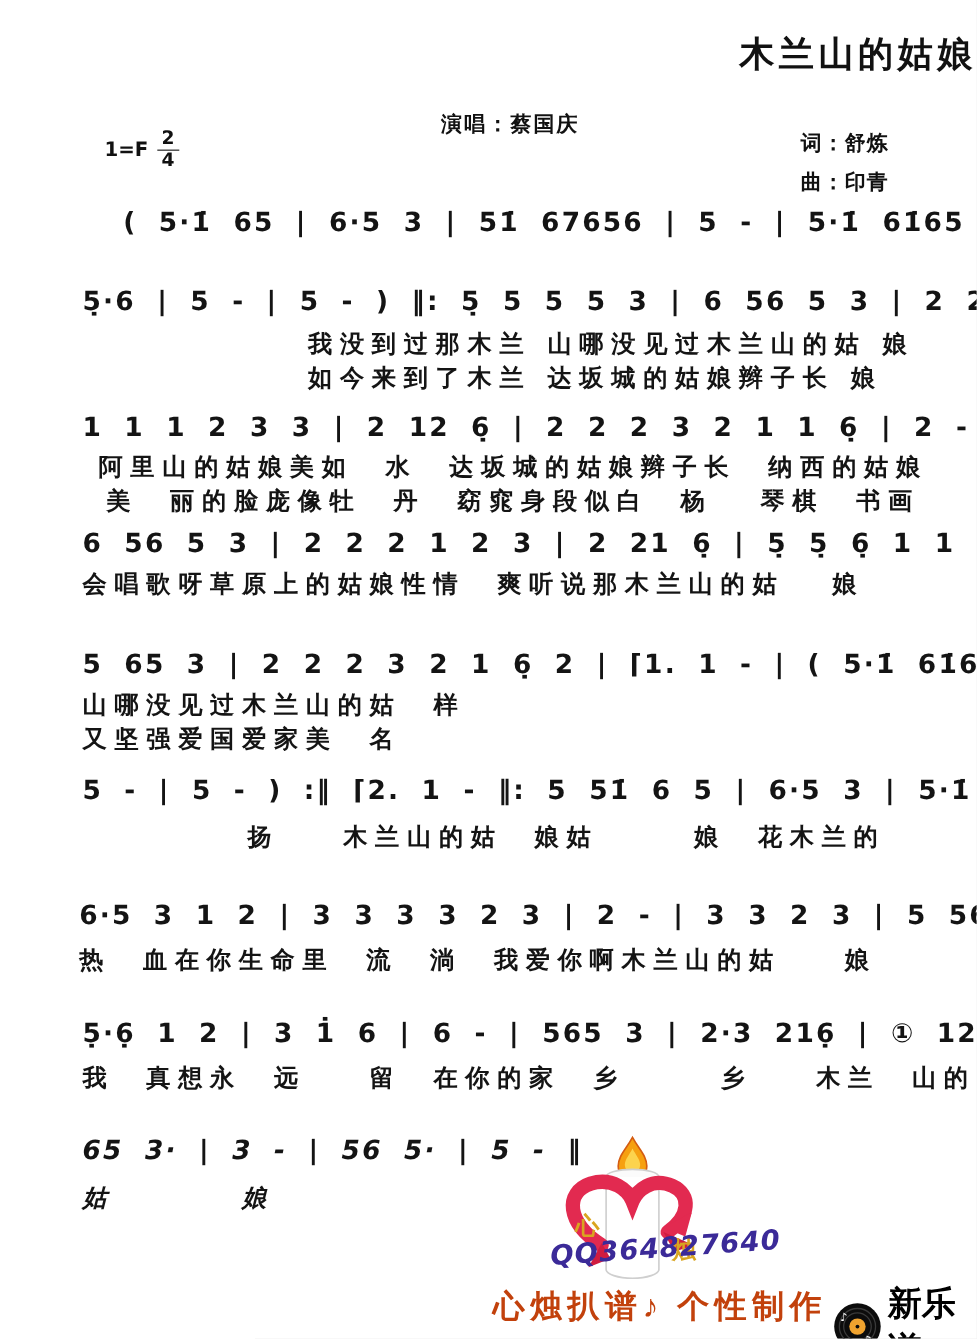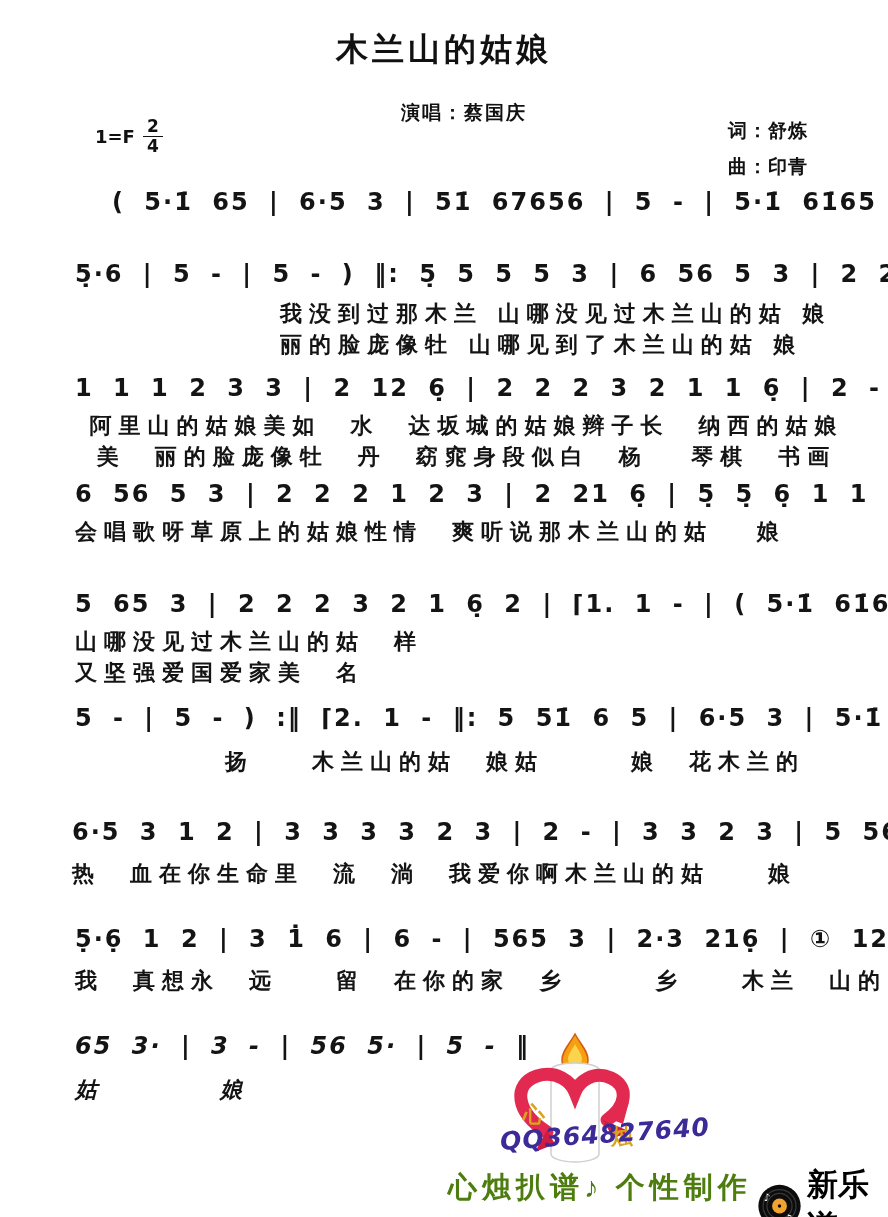--- a/index.html
+++ b/index.html
@@ -2,21 +2,21 @@
 <html><head>
 <meta charset="utf-8">
 <style>
   html,body{margin:0;padding:0;background:#eee;}
   .page{
     position:relative;width:888px;height:1217px;background:#ffffff;
     font-family:"DejaVu Sans","Liberation Sans",sans-serif;color:#111;
     overflow:hidden;margin:0 auto;
   }
   .title{
-    position:absolute;top:28px;left:0;width:100%;text-align:center;
+    position:absolute;top:28px;left:0;width:100%;text-align:right;
     font-size:32px;font-weight:700;letter-spacing:4px;
   }
   .performer{
     position:absolute;top:100px;left:0;width:100%;text-align:center;
     font-size:19px;font-weight:600;letter-spacing:2px;padding-left:20px;
   }
   .keyblock{
     position:absolute;top:118px;left:95px;font-size:18px;font-weight:600;
     display:flex;align-items:center;gap:8px;
   }
@@ -54,21 +54,21 @@
   .s9{top:1032px;font-style:italic;}
   .s9 .lyrics{margin-top:14px;}
   .footer-candle{position:absolute;left:495px;top:1032px;width:160px;height:132px;}
   .qq{
     position:absolute;left:500px;top:1120px;width:200px;text-align:center;
     font-size:25px;font-weight:700;font-style:italic;color:#3b2a98;
     transform:rotate(-4deg);letter-spacing:1px;
   }
   .studio{
     position:absolute;left:448px;top:1168px;font-size:29px;font-weight:700;
-    font-family:"Liberation Serif","DejaVu Serif",serif;letter-spacing:5px;color:#4d7c0f;
+    font-family:"Liberation Serif","DejaVu Serif",serif;letter-spacing:5px;color:#c2410c;
   }
   .brand{
     position:absolute;left:756px;top:1164px;display:flex;align-items:center;gap:4px;
   }
   .brand-label{font-size:31px;font-weight:800;letter-spacing:0;color:#000;}
 </style>
 </head>
 <body>
 
 <div class="page">
@@ -90,21 +90,21 @@
   </div>
 
   <div class="system s1">
     <div class="notes">( 5·1̇ 65 | 6·5 3 | 51̇ 67656 | 5 - | 5·1̇ 61̇65 | 3·5 2 | 6̣35 216̣ |</div>
   </div>
 
   <div class="system s2">
     <div class="notes">5̣·6 | 5 - | 5 - ) ‖: 5̣ 5 5 5 3 | 6 56 5 3 | 2 2 3 2 2 1 6̣ | 12 1· |</div>
     <div class="lyrics">
       <div class="lyric">我没到过那木兰 山哪没见过木兰山的姑 娘</div>
-      <div class="lyric">丽的脸庞像牡 山哪见到了木兰山的姑 娘</div>
+      <div class="lyric">如今来到了木兰 达坂城的姑娘辫子长 娘</div>
     </div>
   </div>
 
   <div class="system s3">
     <div class="notes">1 1 1 2 3 3 | 2 12 6̣ | 2 2 2 3 2 1 1 6̣ | 2 - | 5̣ 5 5 5 5 3 |</div>
     <div class="lyrics">
       <div class="lyric">阿里山的姑娘美如　水　达坂城的姑娘辫子长　纳西的姑娘</div>
       <div class="lyric">美　丽的脸庞像牡　丹　窈窕身段似白　杨　 琴棋　书画</div>
     </div>
   </div>

